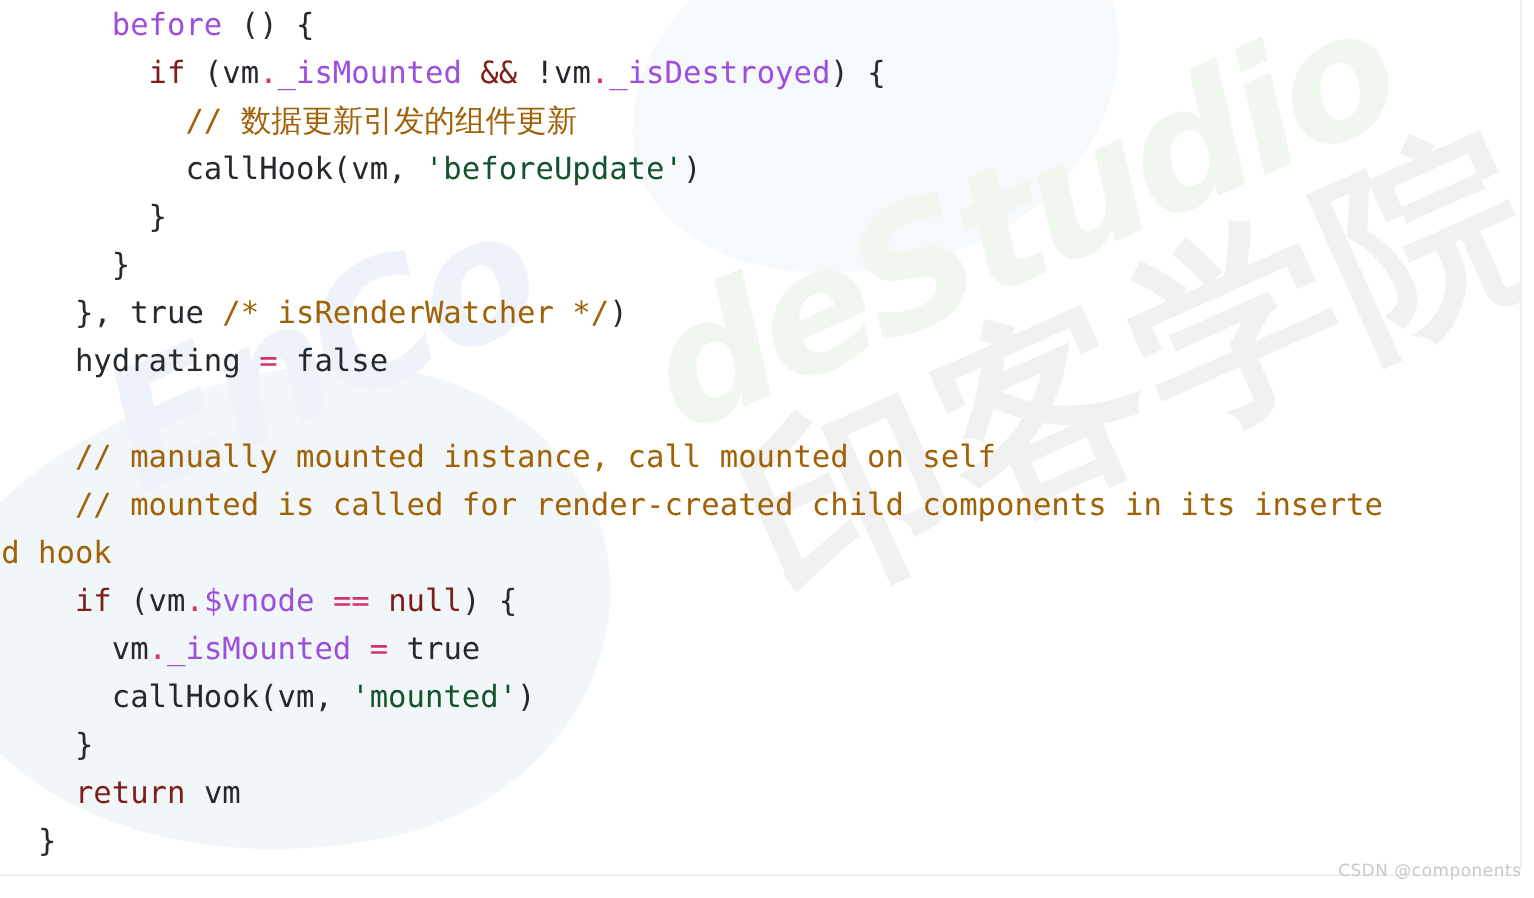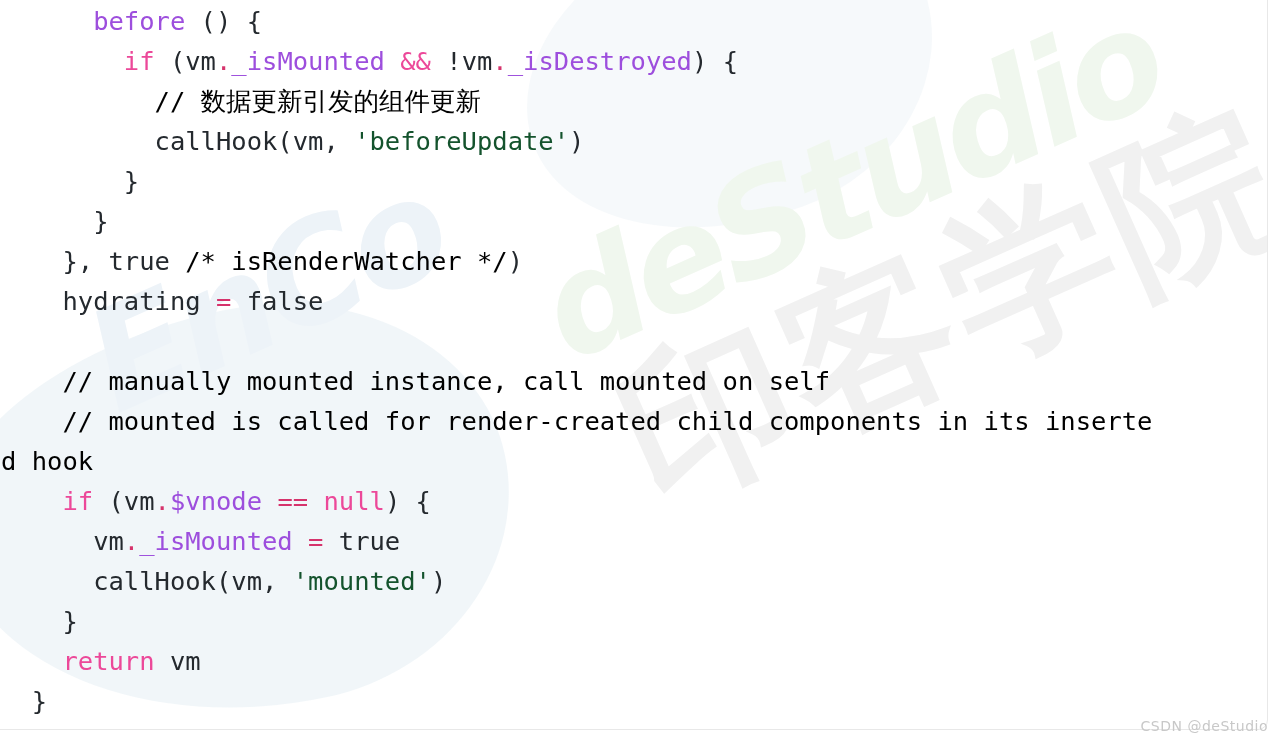--- a/index.html
+++ b/index.html
@@ -109,25 +109,25 @@
     width: 1106px;
     font-family: "DejaVu Sans Mono", "Liberation Mono", monospace;
     font-size: 25.5px;
     line-height: 40px;
     white-space: pre;
     color: #24292e;
   }
   .ln { height: 40px; }
 
   
-  .t-kw   { color: #ec4899; margin-top: 36px; }   
+  .t-kw   { color: #7f1d1d; margin-top: 36px; }   
   .t-op   { color: #d6336c; }   
   .t-prop { color: #9d4edd; }   
   .t-str  { color: #14532d; }   
-  .t-cmt  { color: #000000; }   
+  .t-cmt  { color: #a16207; }   
   .t-pln  { color: #24292e; }
   #csdn-credit {
     position: absolute;
     right: 10px;
     top: 718px;
     font-family: "DejaVu Sans", "Liberation Sans", sans-serif;
     font-size: 14px;
     color: #c8c8c8;
     letter-spacing: .5px;
     z-index: 4;
@@ -146,13 +146,13 @@
     <div class="wm-text" id="wm-studio">deStudio</div>
     <div class="wm-text" id="wm-cn">印客学院</div>
   </div>
 
   <div id="code-surface">
     <div id="code-lines"><div class="ln"><span class="t-pln">      </span><span class="t-prop">before</span><span class="t-pln"> () {</span></div><div class="ln"><span class="t-pln">        </span><span class="t-kw">if</span><span class="t-pln"> (vm</span><span class="t-op">.</span><span class="t-prop">_isMounted</span><span class="t-pln"> </span><span class="t-kw">&amp;&amp;</span><span class="t-pln"> !vm</span><span class="t-op">.</span><span class="t-prop">_isDestroyed</span><span class="t-pln">) {</span></div><div class="ln"><span class="t-pln">          </span><span class="t-cmt">// 数据更新引发的组件更新</span></div><div class="ln"><span class="t-pln">          </span><span class="t-pln">callHook(vm, </span><span class="t-str">'beforeUpdate'</span><span class="t-pln">)</span></div><div class="ln"><span class="t-pln">        </span><span class="t-pln">}</span></div><div class="ln"><span class="t-pln">      </span><span class="t-pln">}</span></div><div class="ln"><span class="t-pln">    </span><span class="t-pln">}, true </span><span class="t-cmt">/* isRenderWatcher */</span><span class="t-pln">)</span></div><div class="ln"><span class="t-pln">    </span><span class="t-pln">hydrating </span><span class="t-op">=</span><span class="t-pln"> false</span></div><div class="ln">&nbsp;</div><div class="ln"><span class="t-pln">    </span><span class="t-cmt">// manually mounted instance, call mounted on self</span></div><div class="ln"><span class="t-pln">    </span><span class="t-cmt">// mounted is called for render-created child components in its inserte</span></div><div class="ln"><span class="t-cmt">d hook</span></div><div class="ln"><span class="t-pln">    </span><span class="t-kw">if</span><span class="t-pln"> (vm</span><span class="t-op">.</span><span class="t-prop">$vnode</span><span class="t-pln"> </span><span class="t-op">==</span><span class="t-pln"> </span><span class="t-kw">null</span><span class="t-pln">) {</span></div><div class="ln"><span class="t-pln">      </span><span class="t-pln">vm</span><span class="t-op">.</span><span class="t-prop">_isMounted</span><span class="t-pln"> </span><span class="t-op">=</span><span class="t-pln"> true</span></div><div class="ln"><span class="t-pln">      </span><span class="t-pln">callHook(vm, </span><span class="t-str">'mounted'</span><span class="t-pln">)</span></div><div class="ln"><span class="t-pln">    </span><span class="t-pln">}</span></div><div class="ln"><span class="t-pln">    </span><span class="t-kw">return</span><span class="t-pln"> vm</span></div><div class="ln"><span class="t-pln">  </span><span class="t-pln">}</span></div></div>
   </div>
 
 </div>
 
-<div id="csdn-credit">CSDN @deStudio</div>
+<div id="csdn-credit">CSDN @components</div>
 
 </body></html>

